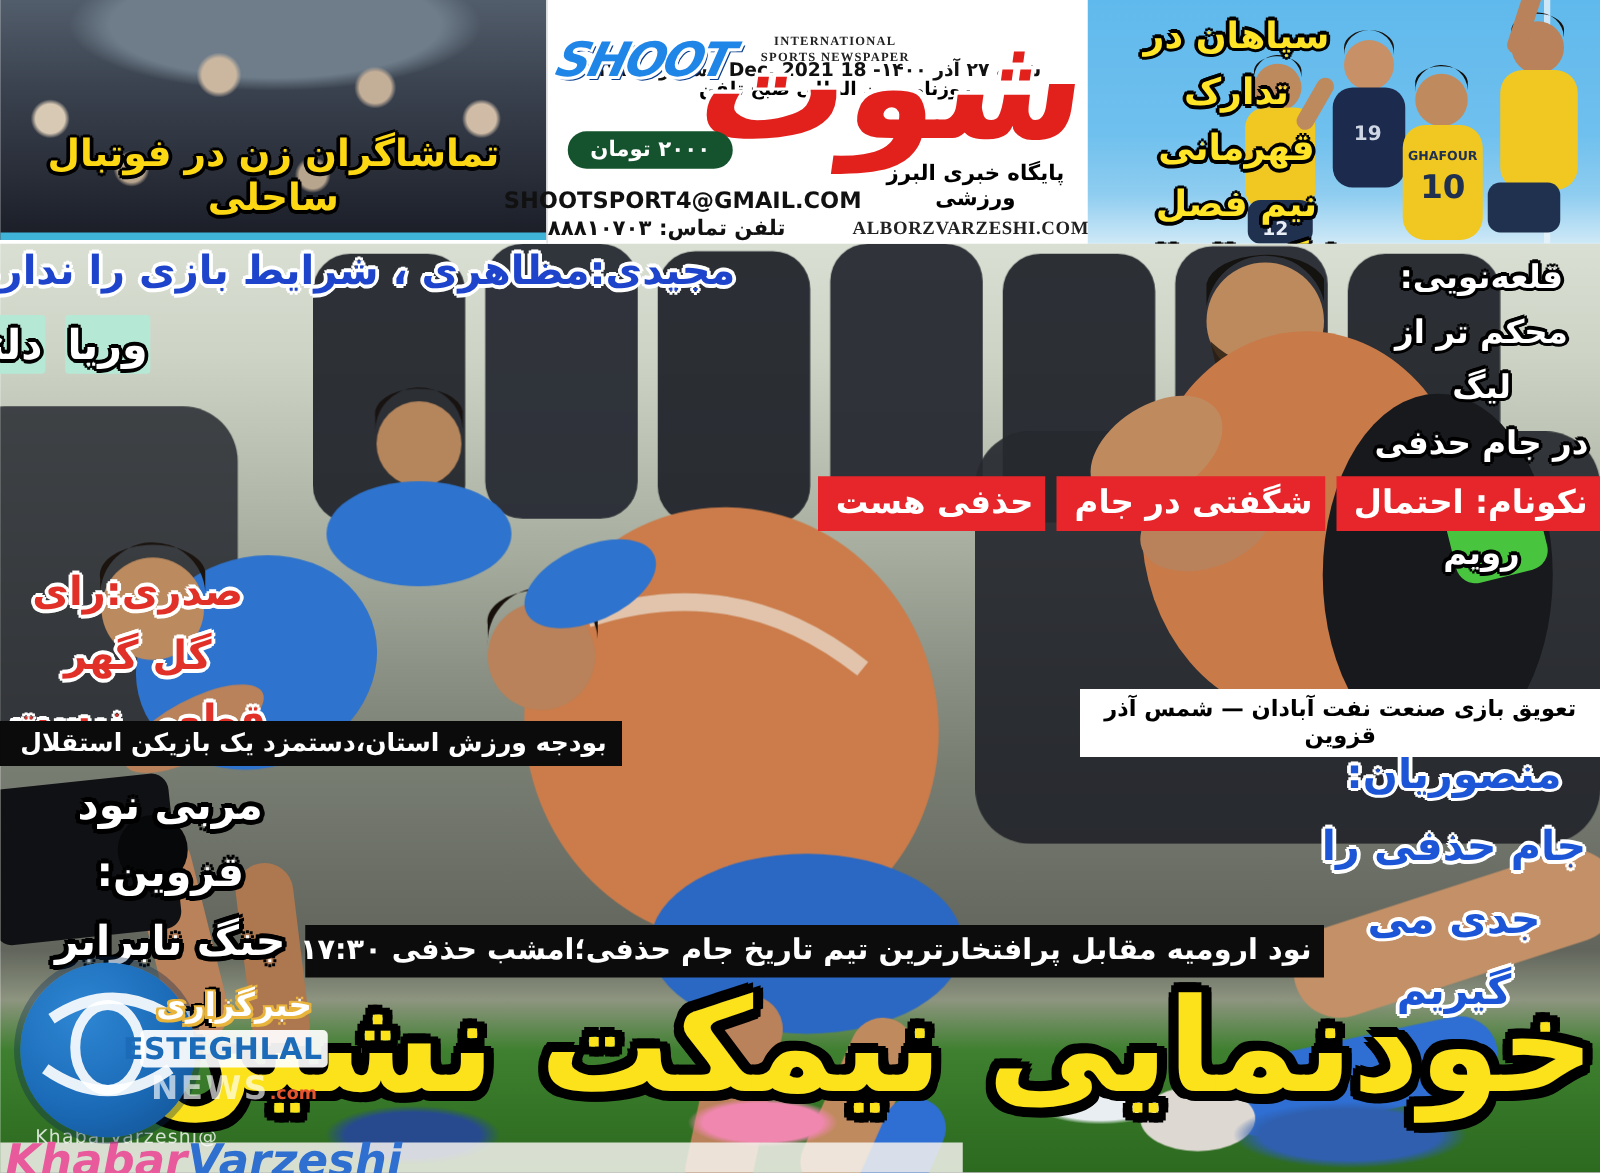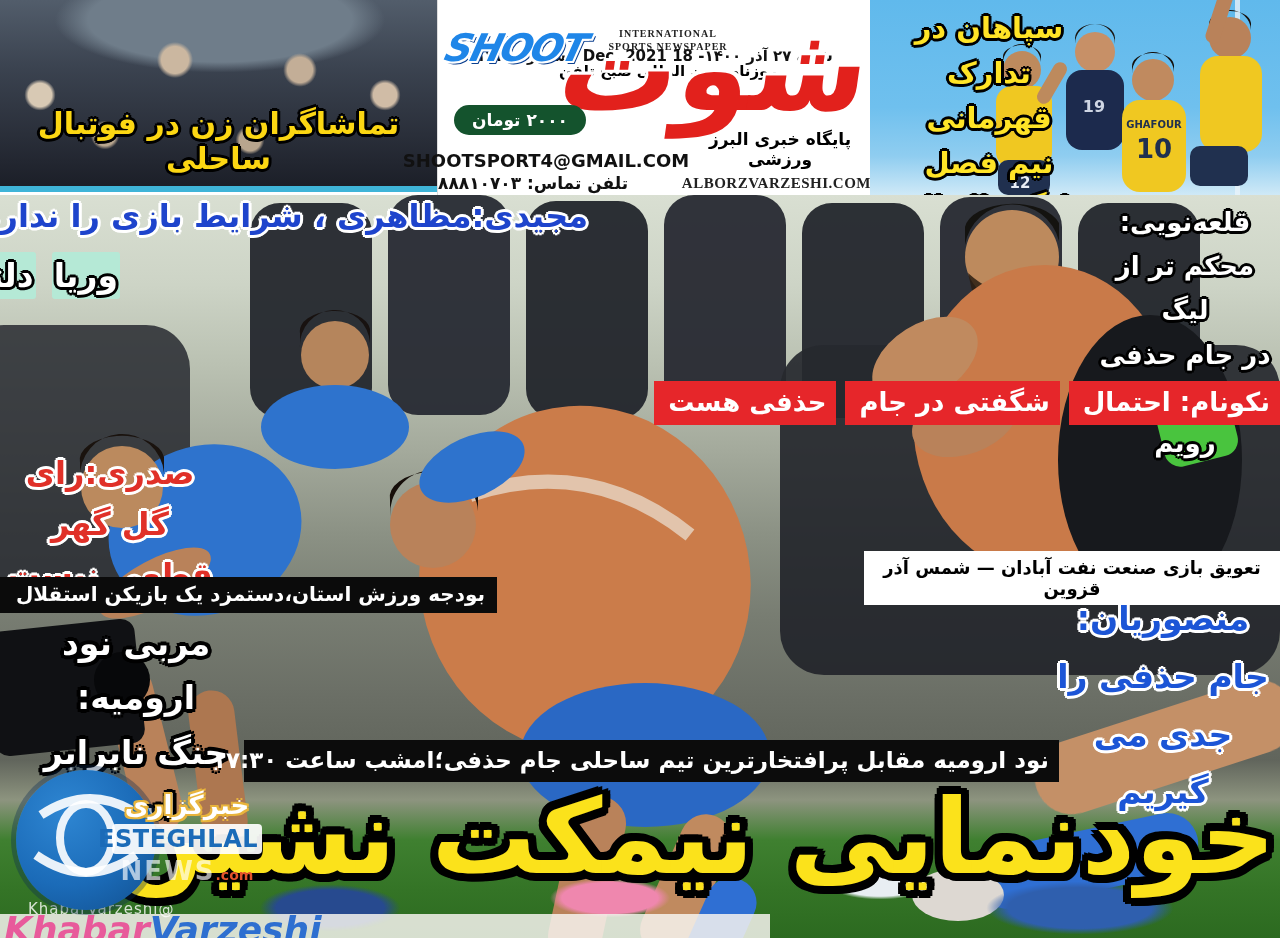--- a/index.html
+++ b/index.html
@@ -262,21 +262,21 @@
   </div>
 
   <div class="abs sadri ow rtl">
     <div>صدری:رای گل گهر</div>
     <div>قطعی نیست</div>
   </div>
 
   <div class="abs budget-band rtl">بودجه ورزش استان،دستمزد یک بازیکن استقلال</div>
 
   <div class="abs urmia ob2 rtl">
-    <div>مربی نود ارومیه:</div>
+    <div>مربی نود قزوین:</div>
     <div>جنگ نابرابر است</div>
   </div>
 
   <div class="abs ghalenoei ob rtl">
     <div>قلعه‌نویی:</div>
     <div>محکم تر از لیگ</div>
     <div>در جام حذفی</div>
     <div>به میدان می رویم</div>
   </div>
 
@@ -287,21 +287,21 @@
   </div>
 
   <div class="abs mansourian ow rtl">
     <div>منصوریان:</div>
     <div>جام حذفی را</div>
     <div>جدی می گیریم</div>
   </div>
 
   <div class="abs postponed-band rtl">تعویق بازی صنعت نفت آبادان — شمس آذر قزوین</div>
 
-  <div class="abs match-band rtl">نود ارومیه مقابل پرافتخارترین تیم ساحلی جام حذفی؛امشب ساعت ۱۷:۳۰</div>
+  <div class="abs match-band rtl">نود ارومیه مقابل پرافتخارترین تیم تاریخ جام حذفی؛امشب حذفی ۱۷:۳۰</div>
 
   <div class="abs main-headline obBig rtl">خودنمایی نیمکت نشین</div>
 
   <div class="abs est-logo">
     <div class="est-ball">
       <svg width="140" height="140" viewBox="0 0 140 140">
         <path d="M25,45 q45,-30 90,-5" stroke="#fff" stroke-width="9" fill="none" opacity="0.9"></path>
         <path d="M20,85 q50,35 100,0" stroke="#fff" stroke-width="9" fill="none" opacity="0.9"></path>
         <ellipse cx="70" cy="68" rx="26" ry="34" fill="none" stroke="#fff" stroke-width="8" opacity="0.9"></ellipse>
       </svg>

